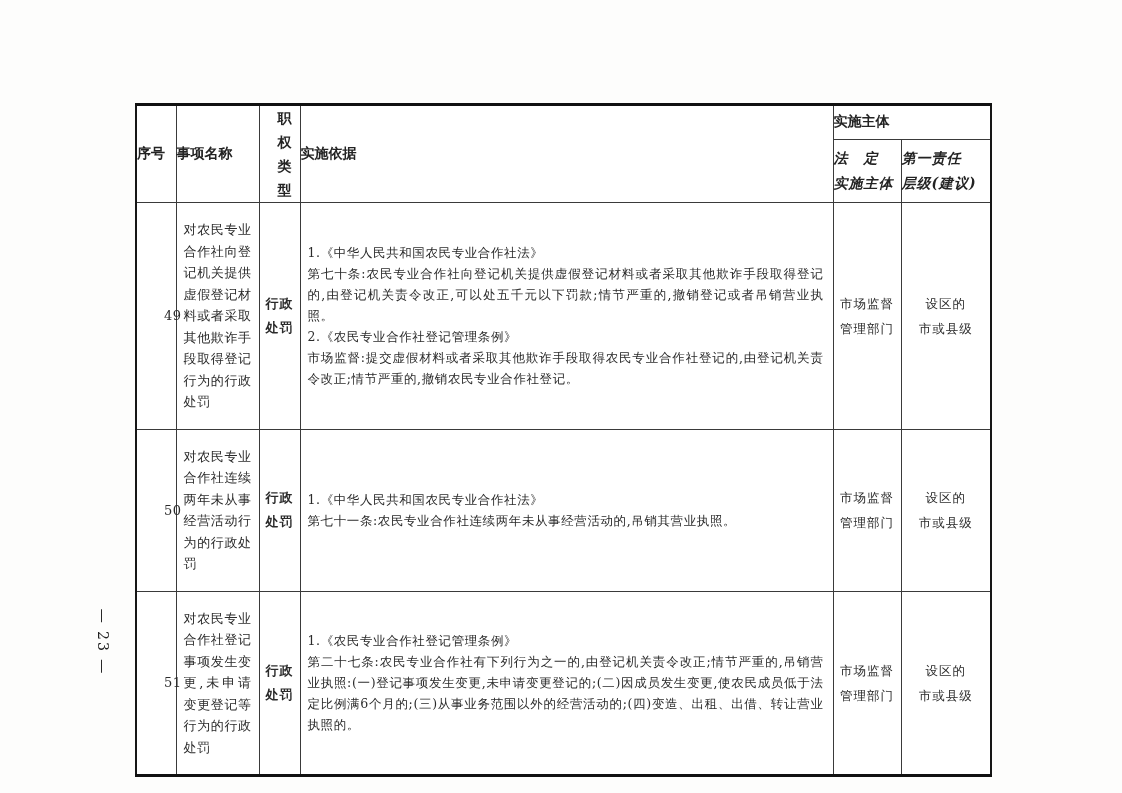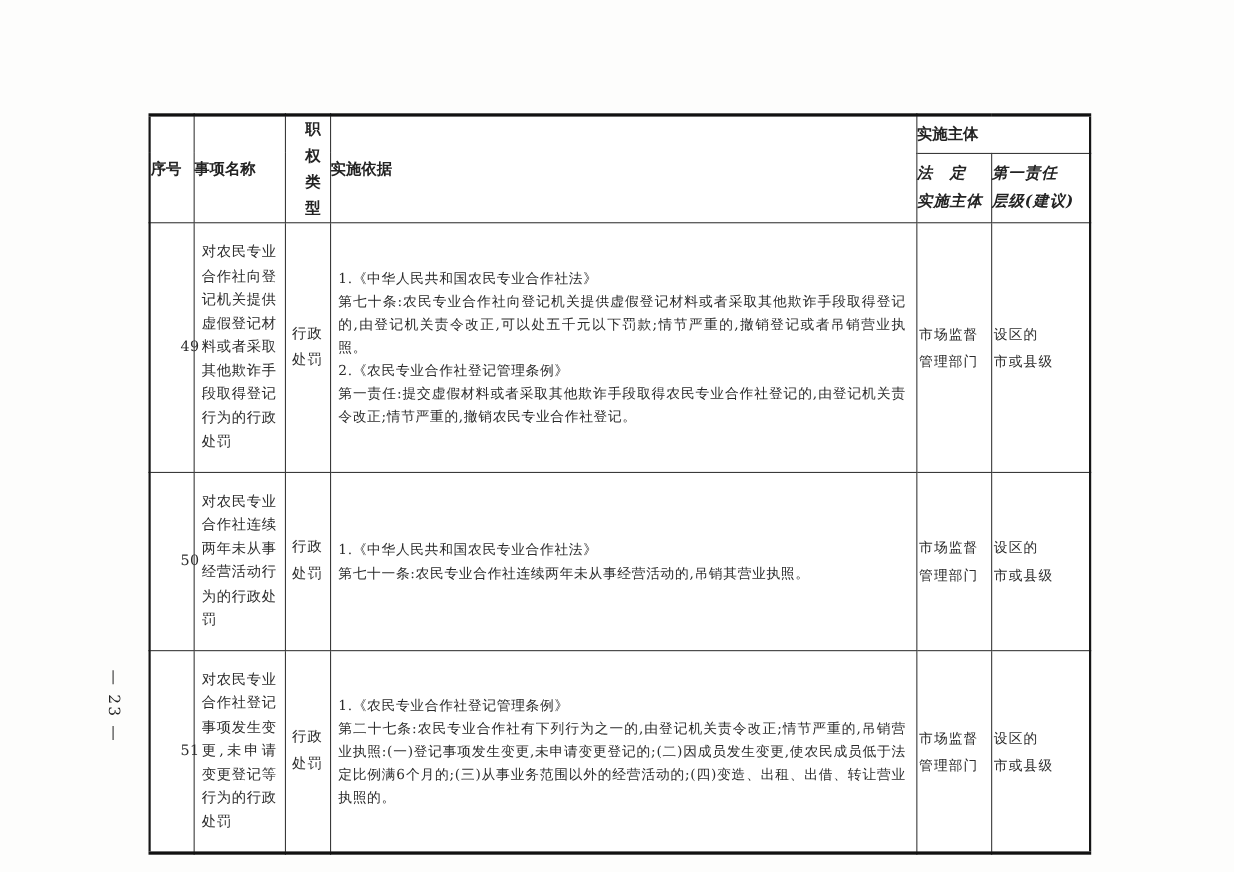--- a/index.html
+++ b/index.html
@@ -78,31 +78,33 @@
     text-align-last: left;
     word-break: break-all;
     letter-spacing: 0.5px;
   }
   td.power {
     text-align: center;
     word-break: break-all;
     padding: 0 6px;
     line-height: 24px;
     letter-spacing: 1px;
+    font-weight: bold;
   }
   td.basis {
     padding: 6px 9px 6px 7px;
     font-size: 12.5px;
     line-height: 21px;
     text-align: justify;
     word-break: break-all;
     letter-spacing: 0.6px;
   }
   td.basis .para { margin: 0; }
   td.subject, td.level {
+    text-align: center;
     font-size: 12.5px;
     padding: 0 2px;
     letter-spacing: 1px;
   }
   .cline { line-height: 25px; }
 </style>
 </head>
 <body>
 
 <div class="page-num">— 23 —</div>
@@ -137,21 +139,21 @@
   </thead>
   <tbody>
   <tr>
     <td class="seq">49</td>
     <td class="item">对农民专业合作社向登记机关提供虚假登记材料或者采取其他欺诈手段取得登记行为的行政处罚</td>
     <td class="power">行政处罚</td>
     <td class="basis">
           <div class="para">1.《中华人民共和国农民专业合作社法》</div>
           <div class="para">第七十条:农民专业合作社向登记机关提供虚假登记材料或者采取其他欺诈手段取得登记的,由登记机关责令改正,可以处五千元以下罚款;情节严重的,撤销登记或者吊销营业执照。</div>
           <div class="para">2.《农民专业合作社登记管理条例》</div>
-          <div class="para">第一责任:提交虚假材料或者采取其他欺诈手段取得农民专业合作社登记的,由登记机关责令改正;情节严重的,撤销农民专业合作社登记。</div>
+          <div class="para">市场监督:提交虚假材料或者采取其他欺诈手段取得农民专业合作社登记的,由登记机关责令改正;情节严重的,撤销农民专业合作社登记。</div>
         </td>
     <td class="subject">
           <div class="cline">市场监督</div>
           <div class="cline">管理部门</div>
         </td>
     <td class="level">
           <div class="cline">设区的</div>
           <div class="cline">市或县级</div>
         </td>
   </tr>

